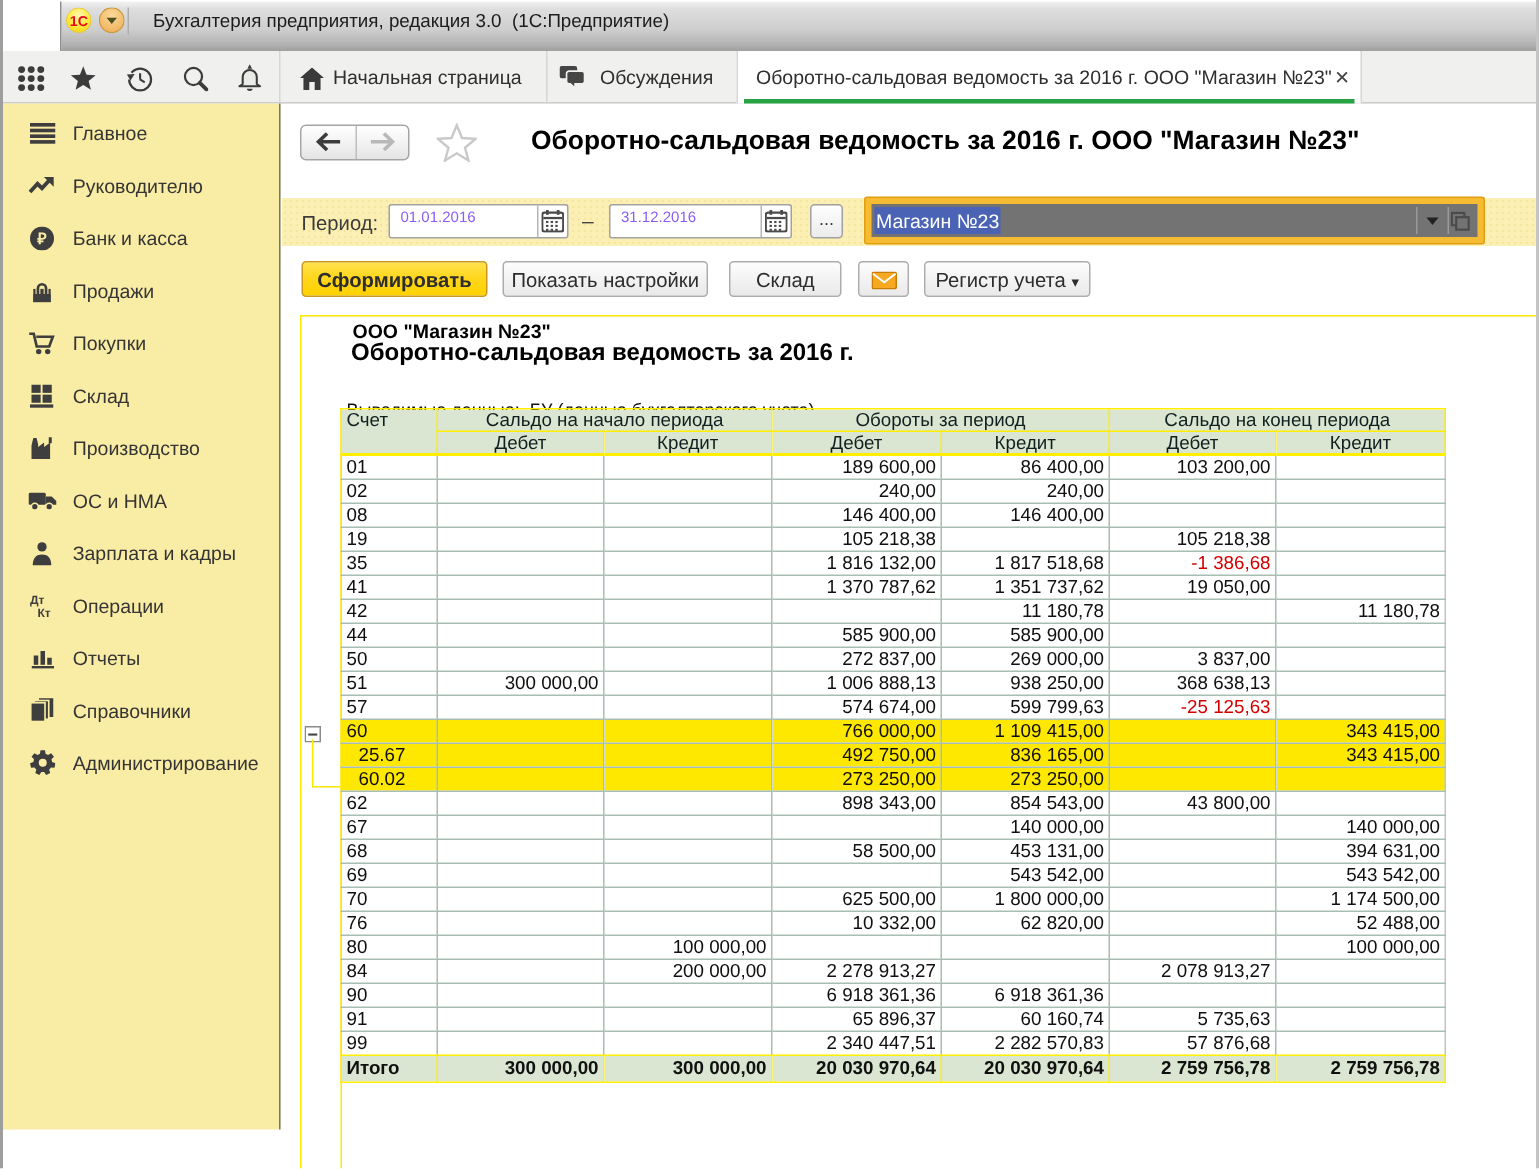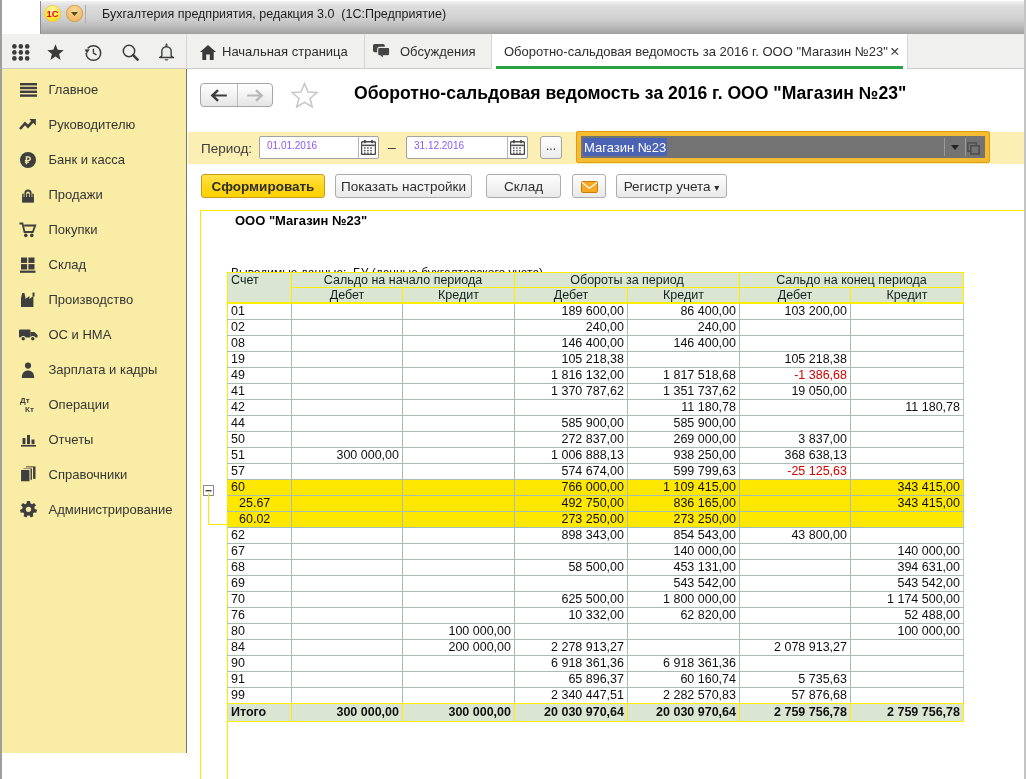--- a/index.html
+++ b/index.html
@@ -365,20 +365,21 @@
         </svg></span>
     </div>
 <div class="btn" style="left:616px;width:111px">
       <span class="btxt">Регистр учета <span style="font-size:10px">▾</span></span>
     </div>
 
 <div class="hline abs" style="left:200px;top:210px;width:826px"></div>
 <div class="vline abs" style="left:200px;top:210px;height:569px"></div>
 <div class="vline abs" style="left:227px;top:272px;height:507px"></div>
 <div id="rt1" class="abs">ООО "Магазин №23"</div>
+<div id="rt2" class="abs">Оборотно-сальдовая ведомость за 2016 г.</div>
 <div id="rt3" class="abs">Выводимые данные: &nbsp;БУ (данные бухгалтерского учета)</div>
 
 <table id="rtable">
 <colgroup>
         <col style="width:64px">
         <col style="width:111px">
         <col style="width:112px">
         <col style="width:113px">
         <col style="width:112px">
         <col style="width:111px">
@@ -429,21 +430,21 @@
 <tr>
           <td class="a">19</td>
           <td></td>
           <td></td>
           <td>105&nbsp;218,38</td>
           <td></td>
           <td>105&nbsp;218,38</td>
           <td></td>
         </tr>
 <tr>
-          <td class="a">49</td>
+          <td class="a">35</td>
           <td></td>
           <td></td>
           <td>1&nbsp;816&nbsp;132,00</td>
           <td>1&nbsp;817&nbsp;518,68</td>
           <td><span class="red">-1&nbsp;386,68</span></td>
           <td></td>
         </tr>
 <tr>
           <td class="a">41</td>
           <td></td>

